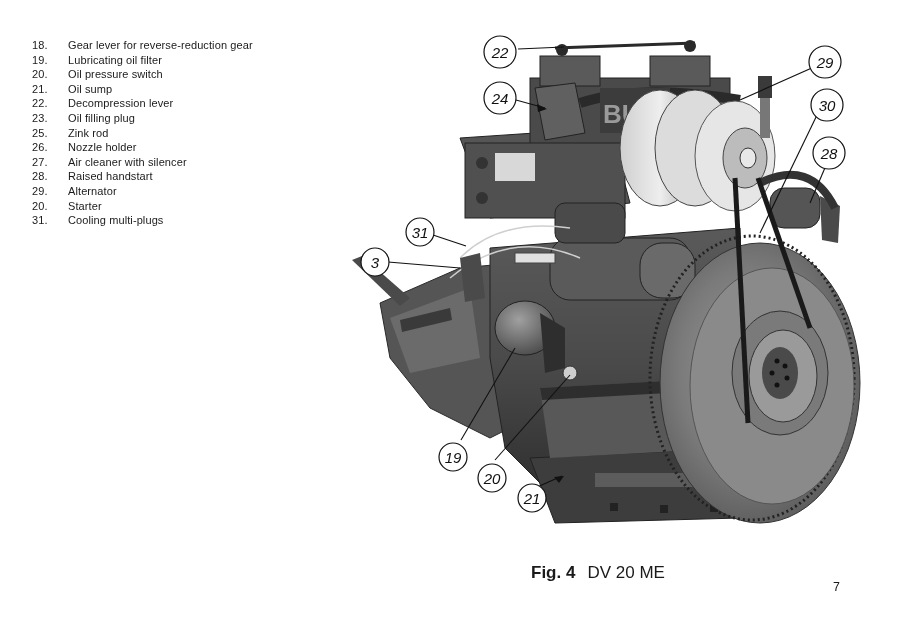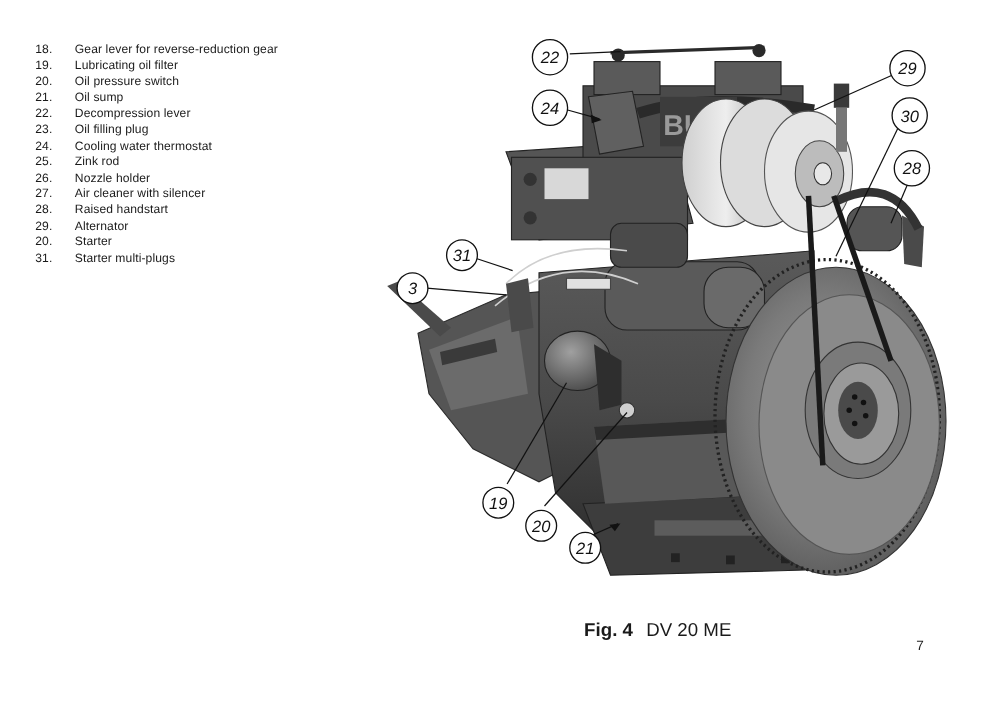--- a/index.html
+++ b/index.html
@@ -17,28 +17,27 @@
 </head>
 <body>
 
 <ol class="legend">
   <li><span class="num">18.</span><span>Gear lever for reverse-reduction gear</span></li>
   <li><span class="num">19.</span><span>Lubricating oil filter</span></li>
   <li><span class="num">20.</span><span>Oil pressure switch</span></li>
   <li><span class="num">21.</span><span>Oil sump</span></li>
   <li><span class="num">22.</span><span>Decompression lever</span></li>
   <li><span class="num">23.</span><span>Oil filling plug</span></li>
-  <li><span class="num">24.</span><span>Cooling water thermostat</span></li>
   <li><span class="num">25.</span><span>Zink rod</span></li>
   <li><span class="num">26.</span><span>Nozzle holder</span></li>
   <li><span class="num">27.</span><span>Air cleaner with silencer</span></li>
   <li><span class="num">28.</span><span>Raised handstart</span></li>
   <li><span class="num">29.</span><span>Alternator</span></li>
   <li><span class="num">20.</span><span>Starter</span></li>
-  <li><span class="num">31.</span><span>Starter multi-plugs</span></li>
+  <li><span class="num">31.</span><span>Cooling multi-plugs</span></li>
 </ol>
 
 <div class="figure">
 
   <svg viewBox="0 0 540 510" xmlns="http://www.w3.org/2000/svg">
     <defs>
       <linearGradient id="bodyGrad" x1="0" y1="0" x2="0" y2="1">
         <stop offset="0" stop-color="#5a5a5a"></stop>
         <stop offset="0.5" stop-color="#4a4a4a"></stop>
         <stop offset="1" stop-color="#2e2e2e"></stop>

